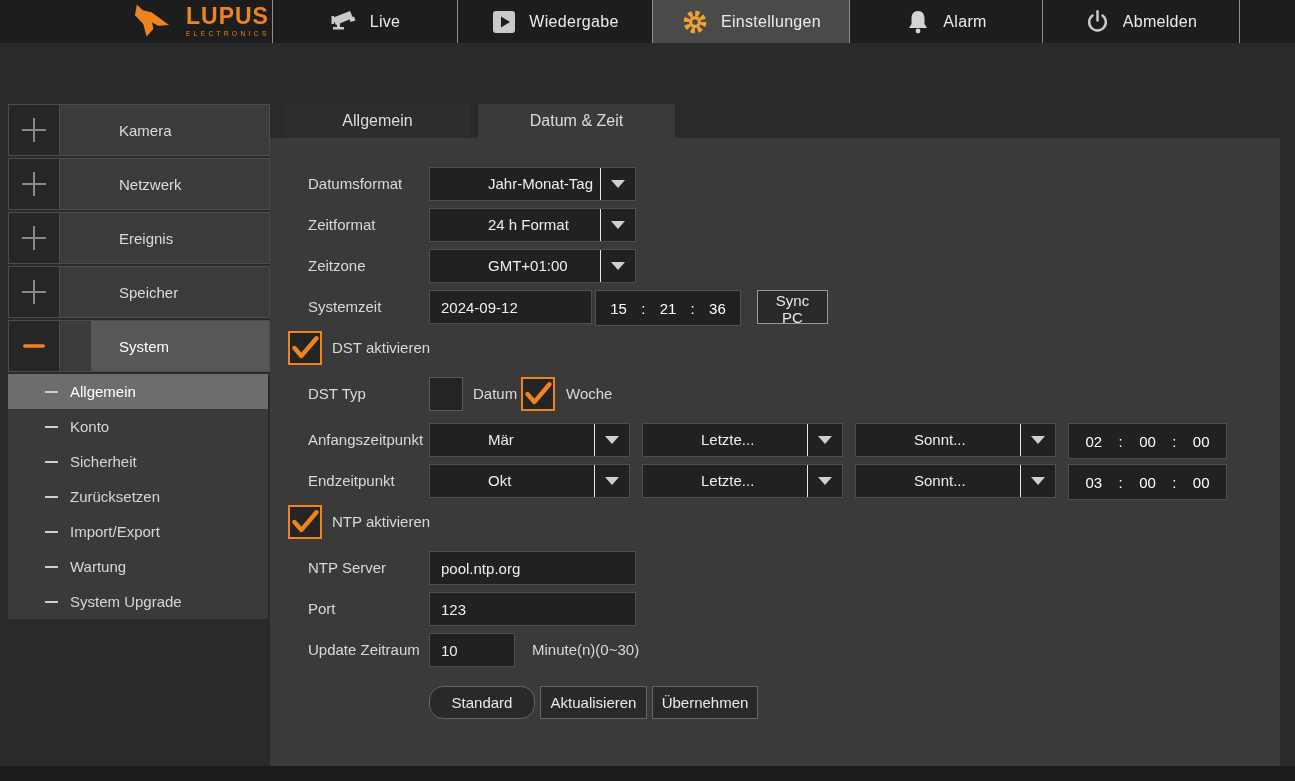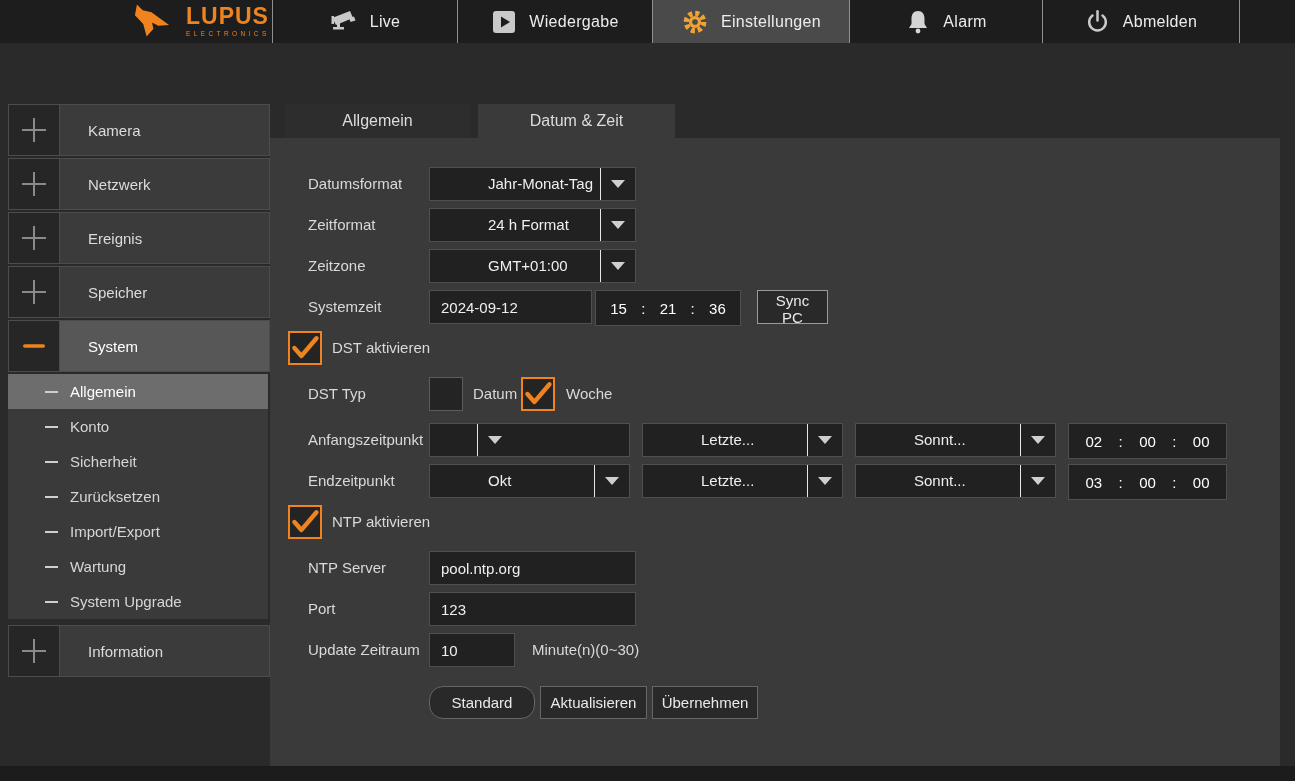--- a/index.html
+++ b/index.html
@@ -17,21 +17,21 @@
   .logo{position:absolute;left:133px;top:4px;display:flex;align-items:center;gap:16px;}
   .logo-text{display:flex;flex-direction:column;line-height:1;}
   .logo-title{color:#ef8320;font-weight:bold;font-size:23px;letter-spacing:1px;}
   .logo-sub{color:#ef8320;font-size:6.5px;letter-spacing:3.4px;margin-top:3px;}
 
   
   .side-item{position:absolute;left:8px;width:260px;height:50px;display:flex;
              background:#3b3b3b;border:1px solid #4c4c4c;cursor:pointer;}
   .side-icon{width:50px;height:100%;background:#262626;border-right:1px solid #4c4c4c;
              display:flex;align-items:center;justify-content:center;flex:0 0 50px;}
-  .side-label{flex:1;display:flex;align-items:center;padding-left:28px;font-size:15px;color:#dcdcdc;}
+  .side-label{flex:1;display:flex;align-items:center;padding-left:28px;font-size:15px;color:#dcdcdc;margin-left:31px;}
   .side-item.expanded .side-label{background:#575757;color:#fff;}
   .submenu{position:absolute;left:8px;top:374px;width:260px;height:245px;background:#3a3a3a;}
   .subrow{height:35px;display:flex;align-items:center;gap:12px;padding-left:37px;font-size:15px;
           color:#d6d6d6;cursor:pointer;box-sizing:border-box;}
   .subrow.selected{background:#6d6d6d;color:#fff;}
   .subdash{width:13px;height:2px;background:#cfcfcf;flex:0 0 13px;}
 
   
   .panel{left:270px;top:138px;width:1010px;height:628px;background:#3a3a3a;}
   .tab{position:absolute;top:104px;height:34px;display:flex;align-items:center;justify-content:center;
@@ -192,29 +192,20 @@
     <div class="subrow">
       <span class="subdash"></span>
       <span>Wartung</span>
     </div>
     <div class="subrow">
       <span class="subdash"></span>
       <span>System Upgrade</span>
     </div>
   </div>
 
-  <div class="side-item" style="top:625px;">
-    <div class="side-icon">
-      <svg width="26" height="26" viewBox="0 0 26 26">
-        <rect x="12" y="1" width="2" height="24" fill="#8a8a8a"></rect>
-          <rect x="1" y="12" width="24" height="2" fill="#8a8a8a"></rect>
-      </svg>
-    </div>
-    <div class="side-label">Information</div>
-  </div>
 
   <div class="tab inactive" style="left:285px;width:185px;">
     <span>Allgemein</span>
   </div>
   <div class="tab active" style="left:478px;width:197px;">
     <span>Datum &amp; Zeit</span>
   </div>
 
   <div class="abs panel">
 
@@ -265,20 +256,21 @@
     <div class="flabel" style="left:203px;top:239px;">Datum</div>
     <div class="cb" style="left:251px;top:239px;">
       <svg width="34" height="30" viewBox="0 0 34 30">
         <polyline points="5,15 13,24 30,4" fill="none" stroke="#ef8320" stroke-width="5" stroke-linecap="round" stroke-linejoin="round"></polyline>
       </svg>
     </div>
     <div class="flabel" style="left:296px;top:239px;">Woche</div>
 
     <div class="flabel" style="left:38px;top:285px;">Anfangszeitpunkt</div>
     <div class="dd" style="left:159px;top:285px;width:201px;">
+      <span class="dd-val">Mär</span>
       <span class="dd-zone">
           <span class="dd-arrow"></span>
         </span>
     </div>
     <div class="dd" style="left:372px;top:285px;width:201px;">
       <span class="dd-val">Letzte...</span>
       <span class="dd-zone">
           <span class="dd-arrow"></span>
         </span>
     </div>

